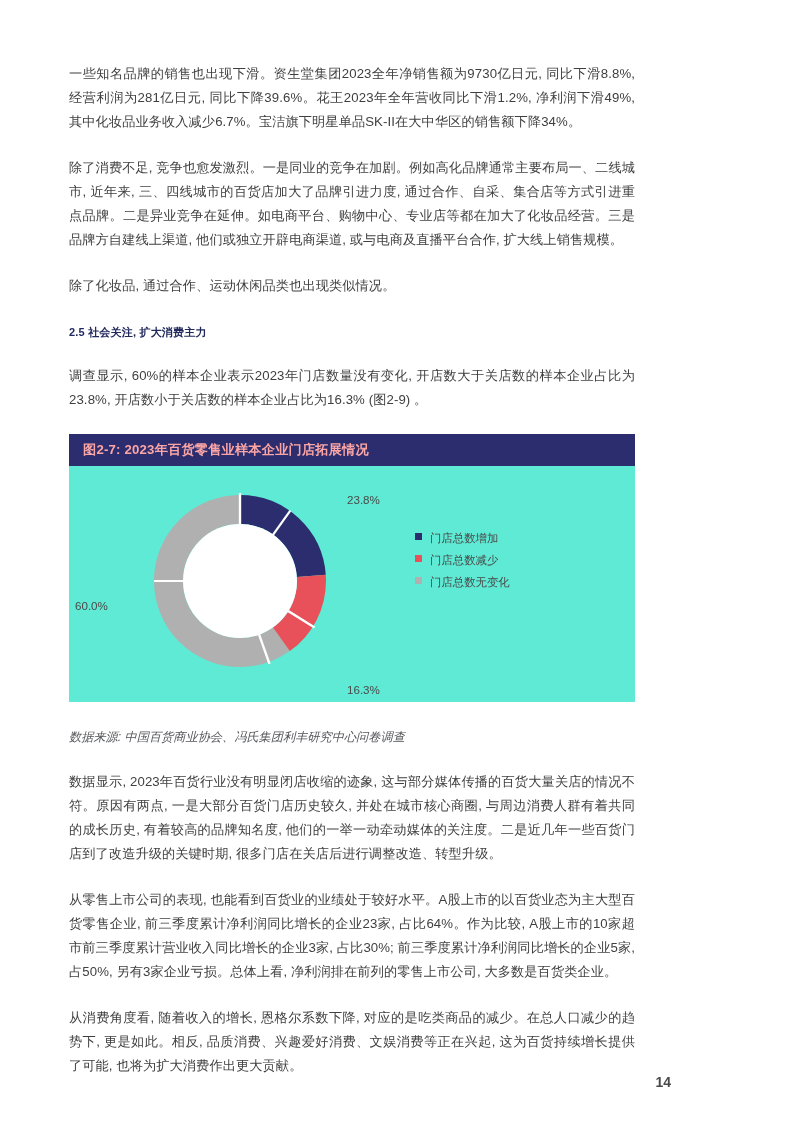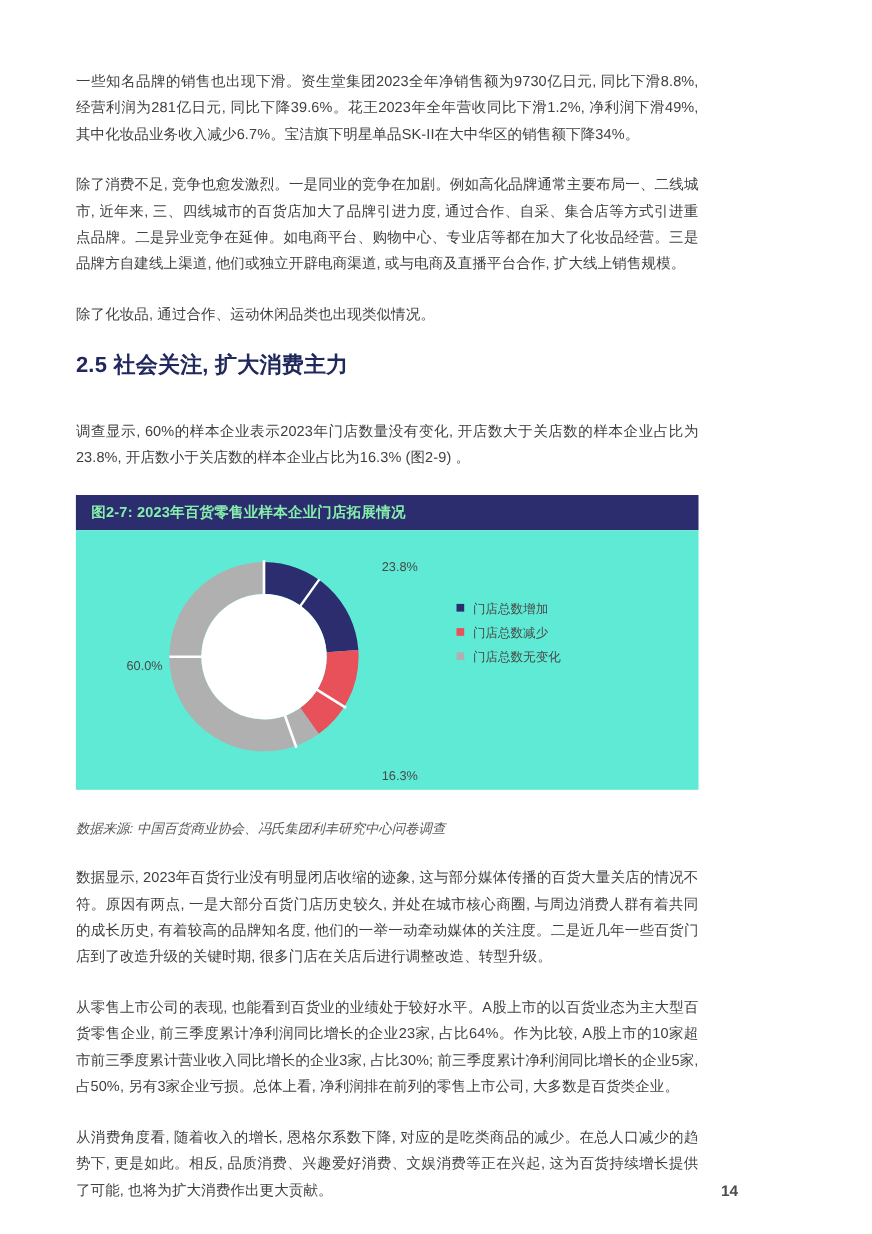--- a/index.html
+++ b/index.html
@@ -30,35 +30,35 @@
   }
   p.body-text {
     margin: 0 0 22px 0;
     font-size: 13.2px;
     line-height: 24px;
     color: #3f3f3f;
     text-align: justify;
     letter-spacing: 0.1px;
   }
   h2.section-heading {
-    margin: 8px 0 36px 0;
-    font-size: 20px;
+    margin: 8px 0 20px 0;
+    font-size: 11px;
     line-height: 24px;
     font-weight: bold;
     color: #21295c;
     letter-spacing: 0.2px;
   }
   
   .figure {
     margin: 16px 0 0 0;
     width: 566px;
   }
   .figure-title-bar {
     background: #2b2d6e;
-    color: #86efac;
+    color: #fca5a5;
     font-size: 13.2px;
     font-weight: bold;
     line-height: 1;
     padding: 9px 12px 10px 14px;
     letter-spacing: 0.2px;
   }
   .figure-canvas {
     position: relative;
     height: 236px;
     background: #5eead4;
@@ -73,21 +73,21 @@
   .donut-wrap svg { display:block; }
   .pct-label {
     position: absolute;
     font-size: 11.6px;
     color: #4a4a4a;
     line-height: 1;
     white-space: nowrap;
   }
   .pct-top    { left: 200px; top: 6px; }
   .pct-bottom { left: 200px; top: 196px; }
-  .pct-left   { left: -72px; top: 96px; margin-left: 40px; }
+  .pct-left   { left: -72px; top: 112px; }
 
   .legend {
     position: absolute;
     left: 346px;
     top: 67px;
   }
   .legend-row {
     display: flex;
     align-items: flex-start;
     height: 22px;

